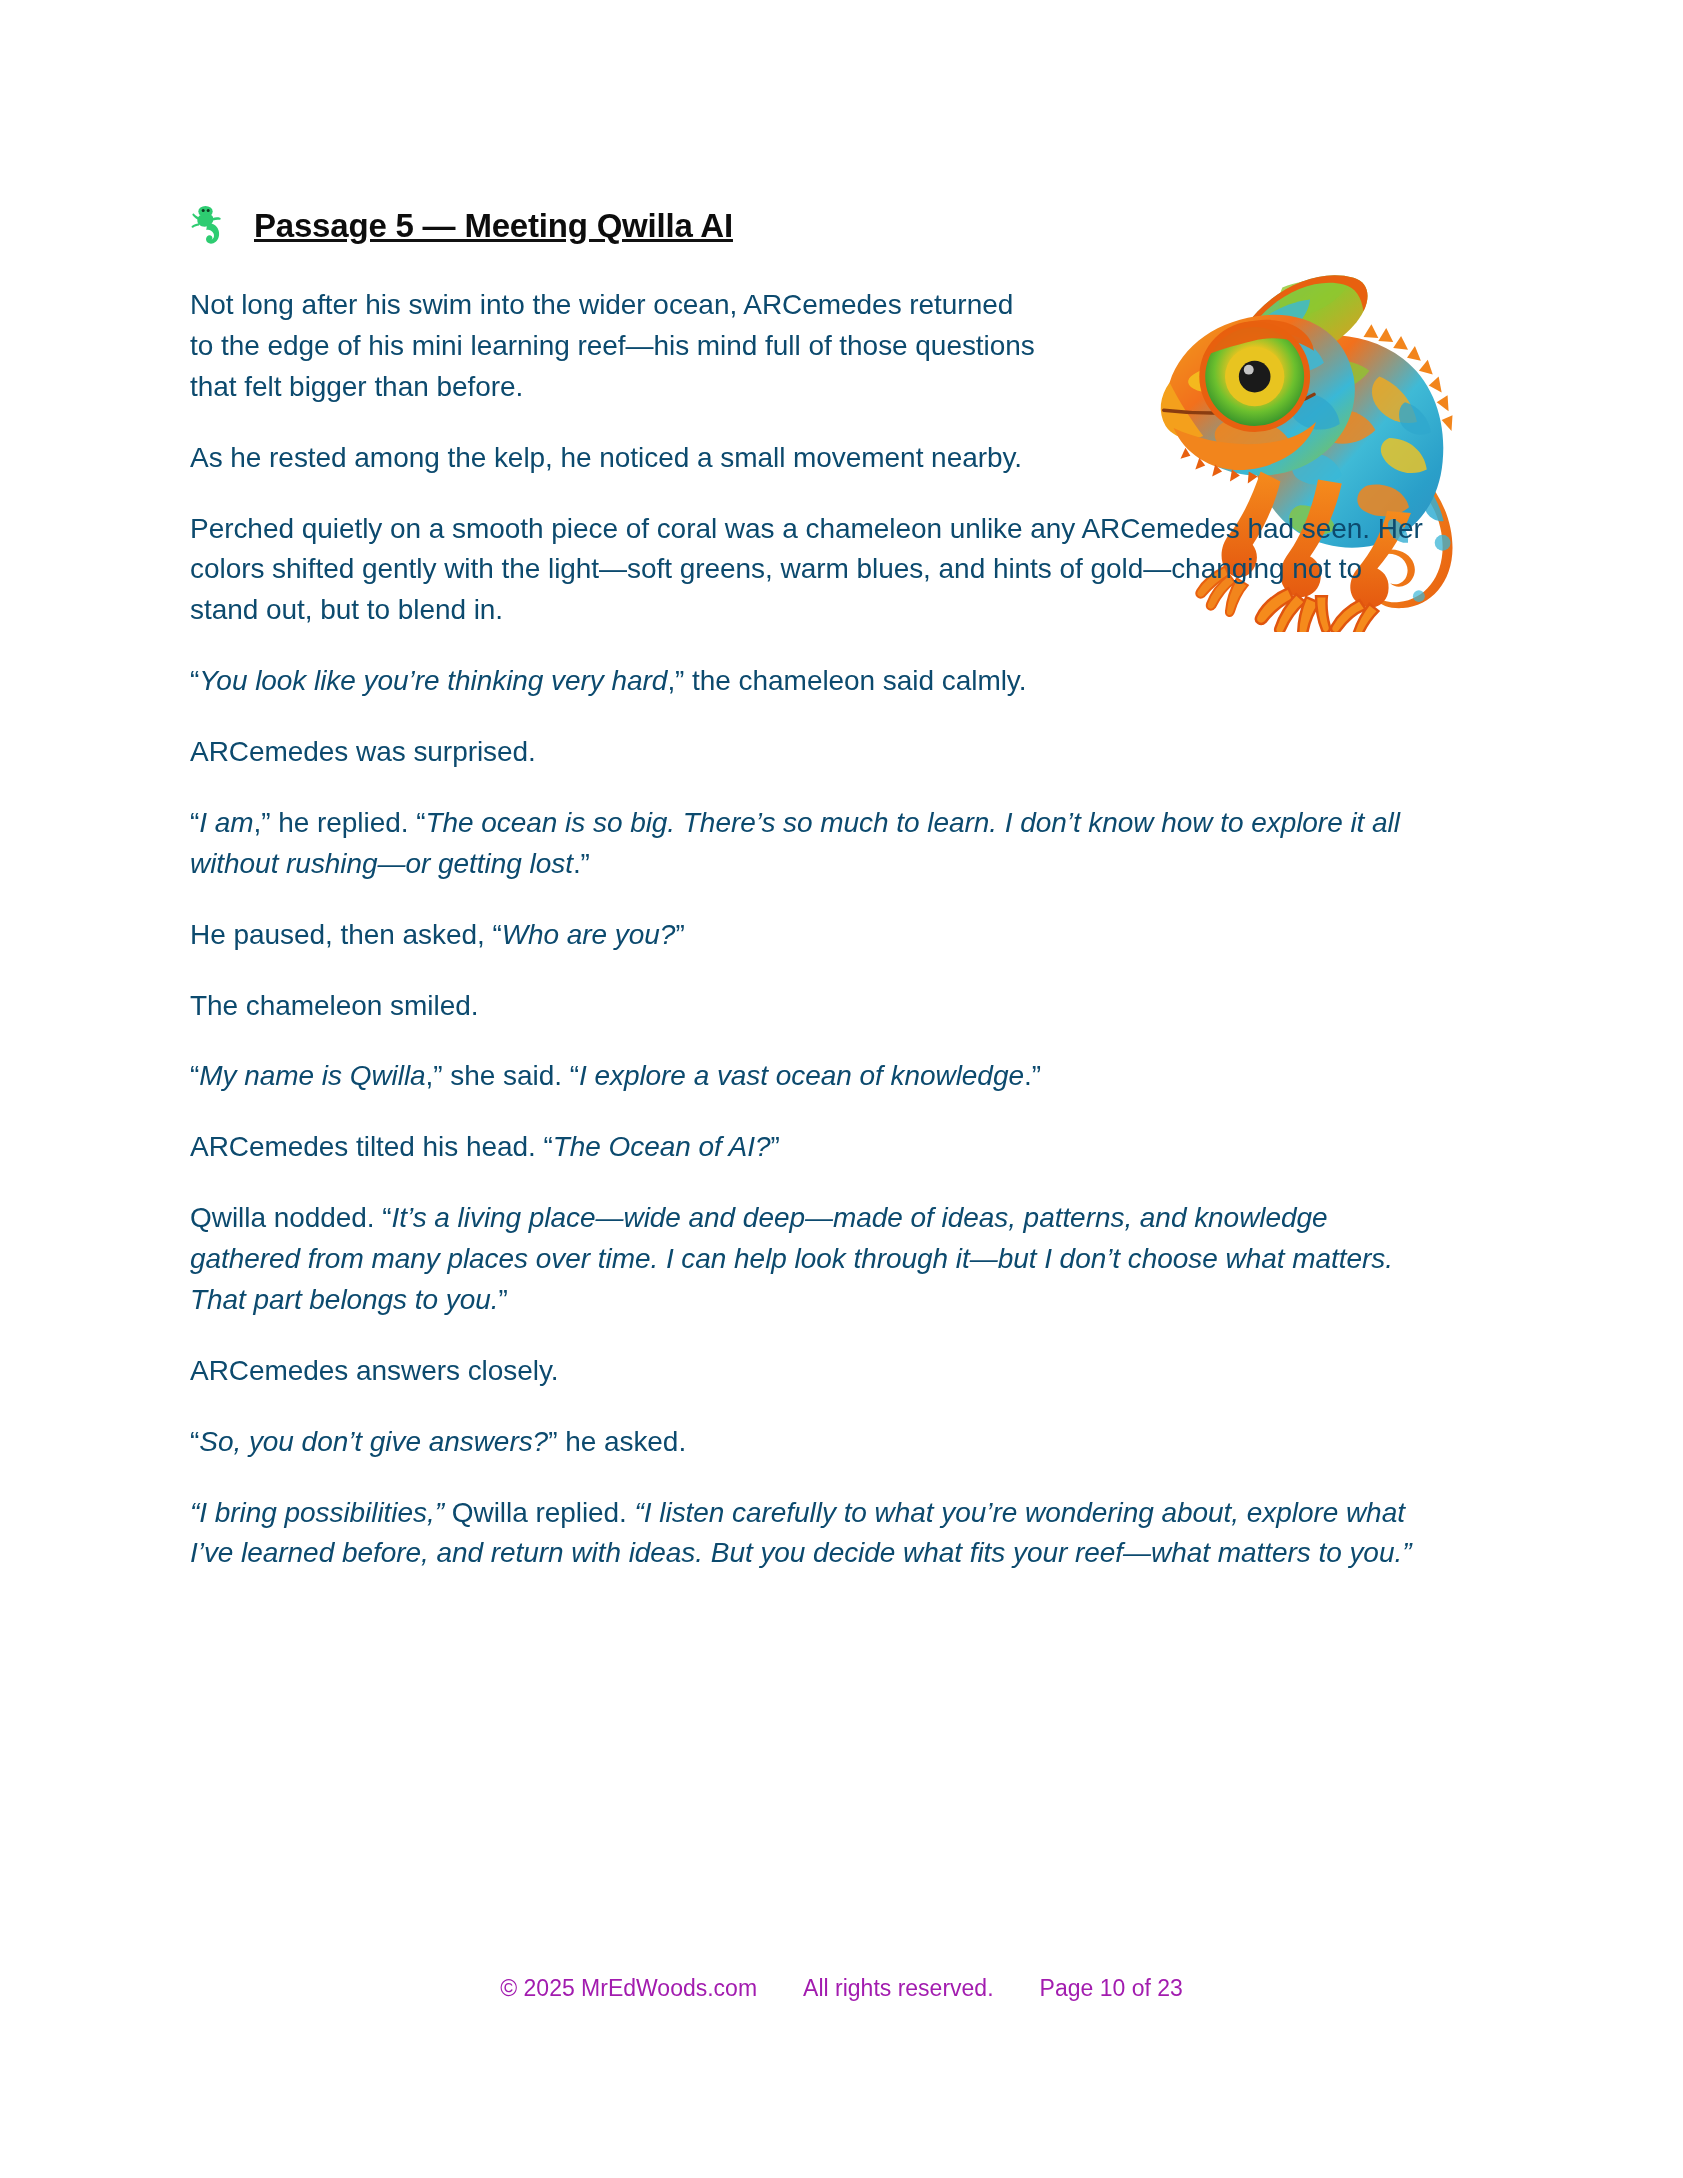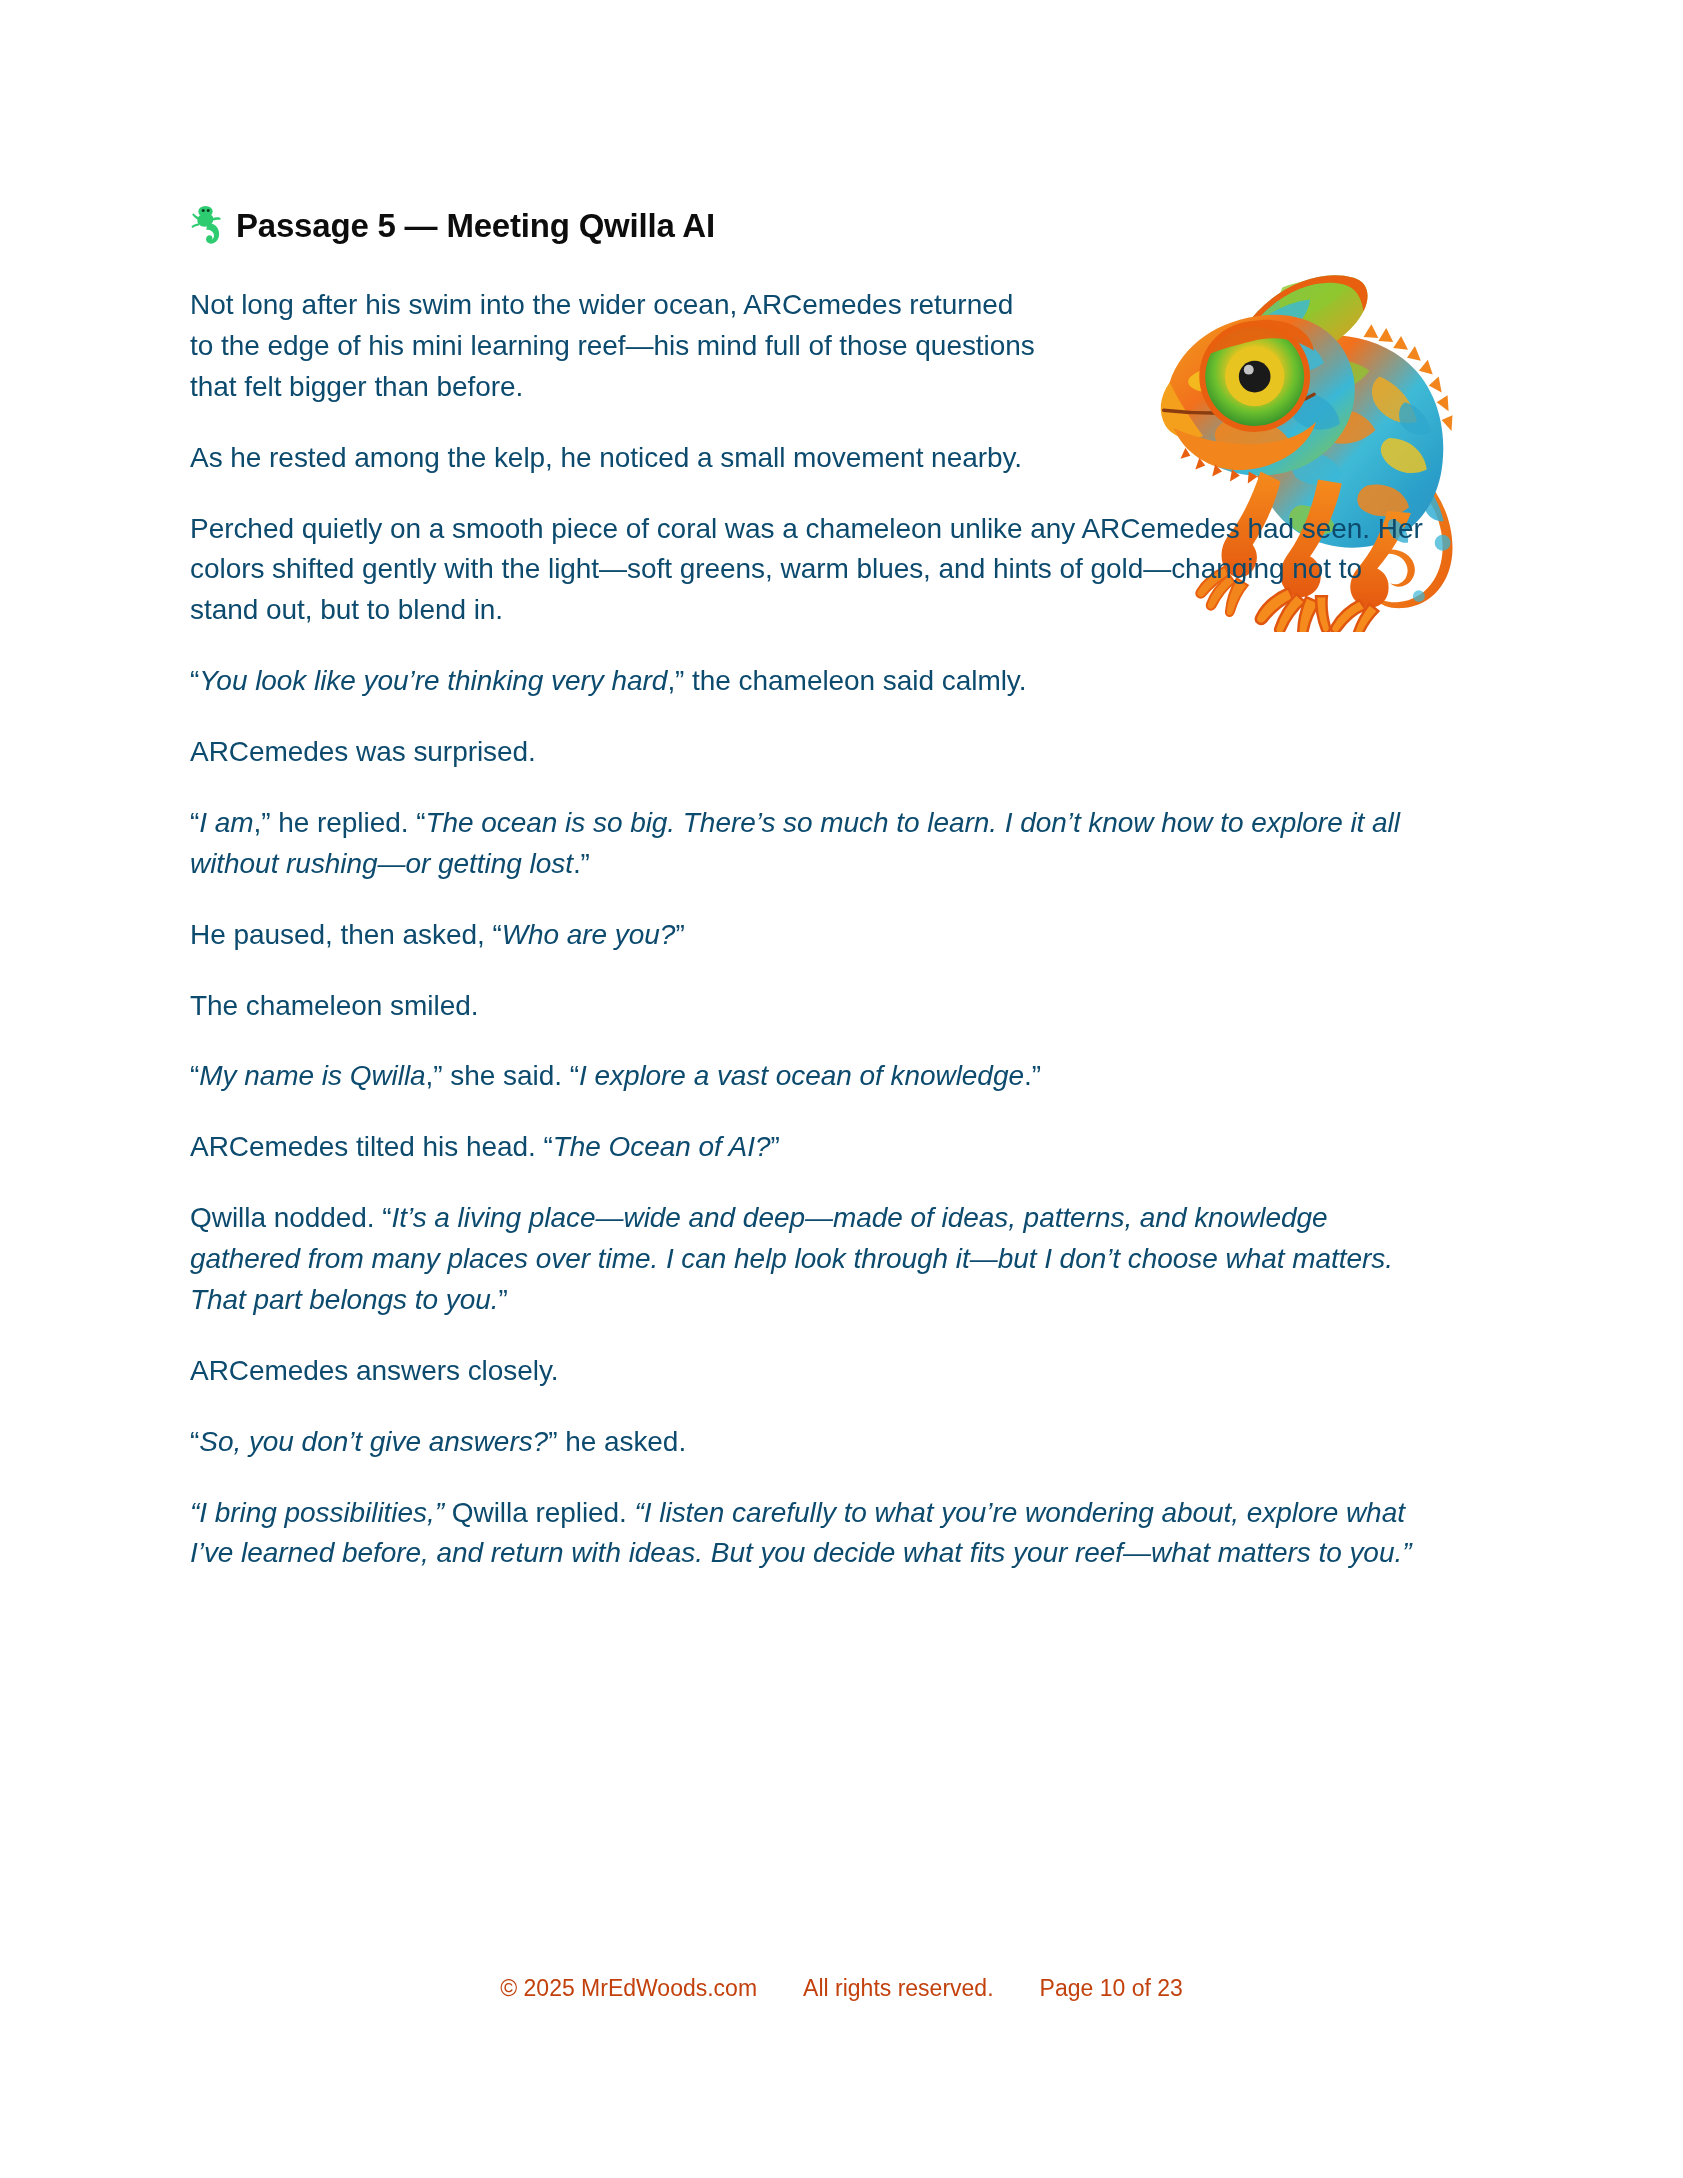--- a/index.html
+++ b/index.html
@@ -22,21 +22,22 @@
     background: #ffffff;
   }
 
   
   .title-row {
     position: absolute;
     left: 190px;
     top: 203px;
     display: flex;
     align-items: center;
-    gap: 6px;
+    gap: 24px;
+    text-decoration: underline;
   }
   .lizard-emoji {
     width: 40px;
     height: 44px;
     flex: 0 0 auto;
     display: block;
   }
   .title-text {
     font-size: 33px;
     font-weight: bold;
@@ -81,21 +82,21 @@
   .footer {
     position: absolute;
     left: 0;
     right: 0;
     top: 1975px;
     display: flex;
     justify-content: center;
     align-items: baseline;
     gap: 46px;
     font-size: 23px;
-    color: #c2410c;
+    color: #a21caf;
   }
 </style>
 </head>
 <body>
 
 <div class="page">
 
   <div class="title-row">
     <span class="lizard-emoji">
       <svg viewBox="0 0 40 44" xmlns="http://www.w3.org/2000/svg" aria-hidden="true">

